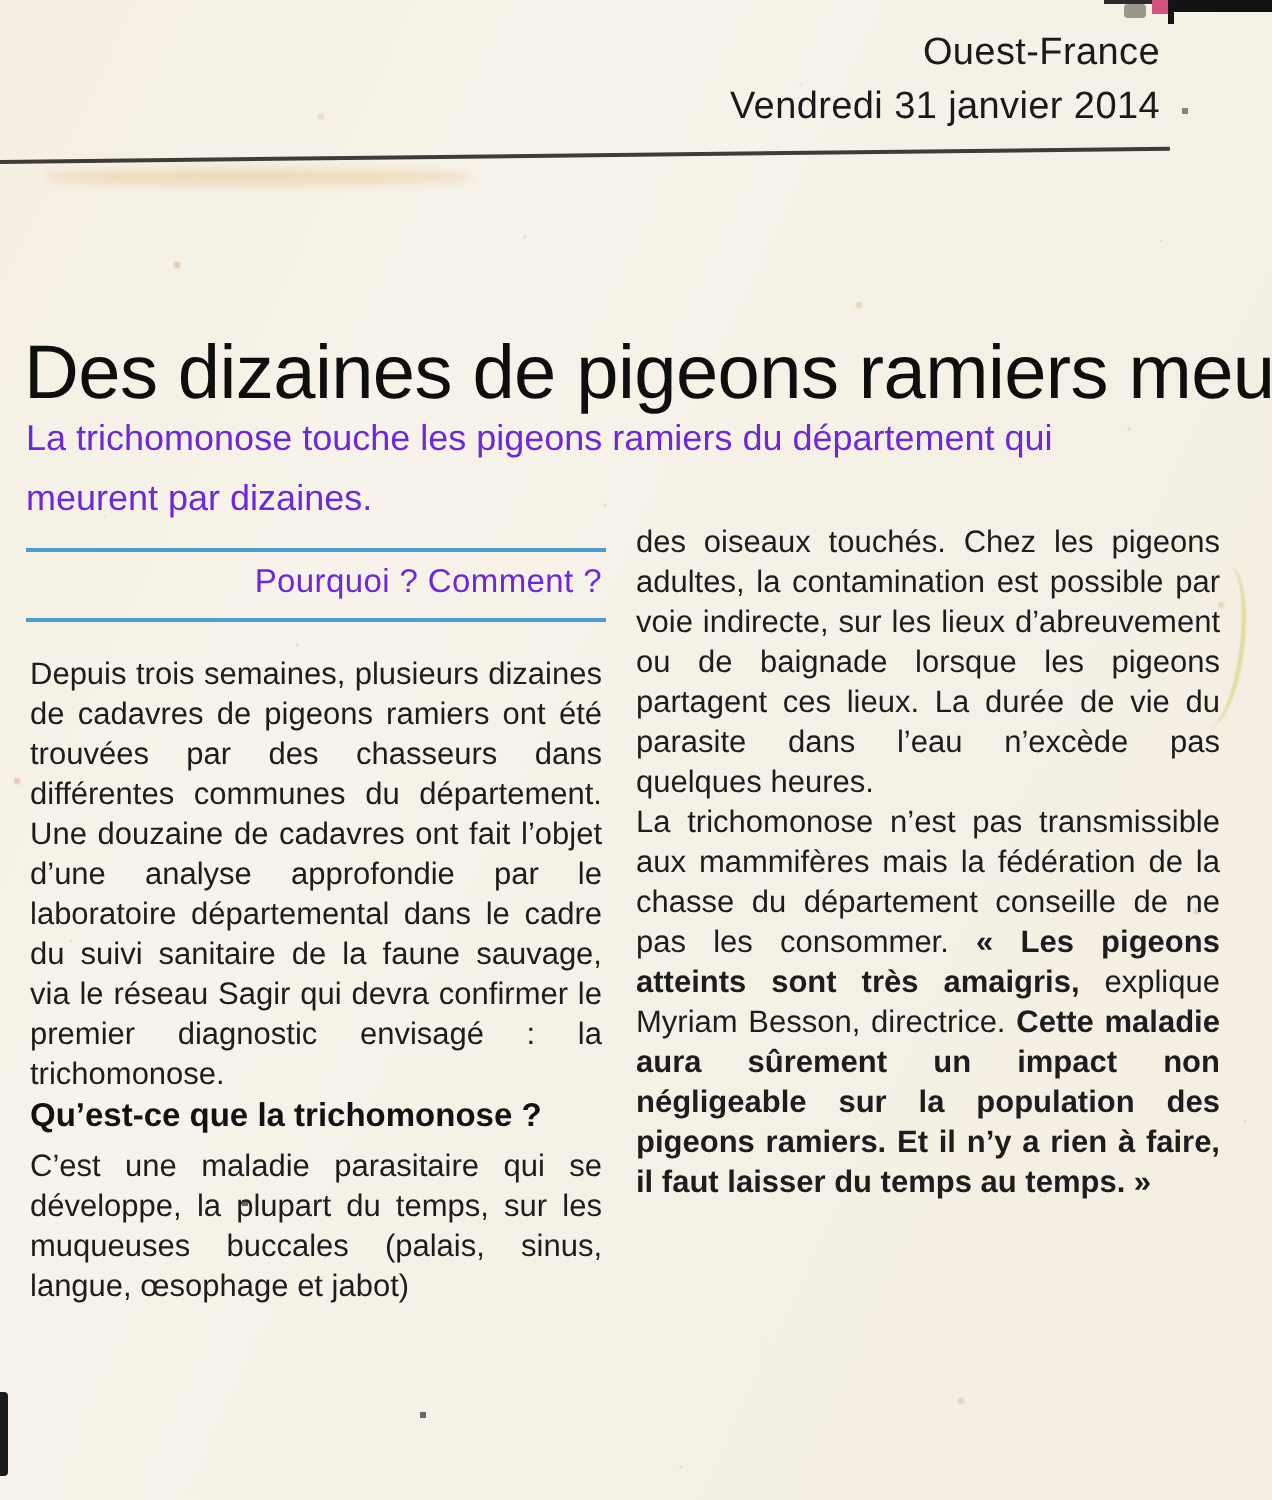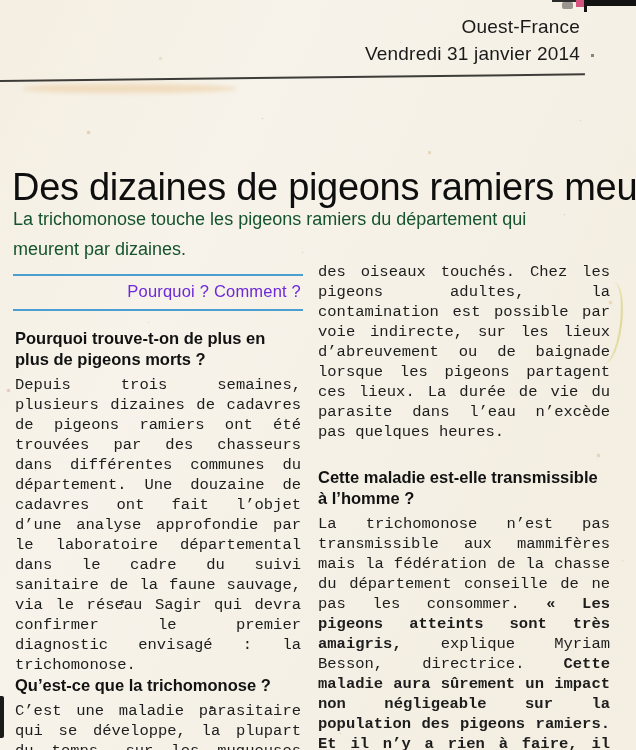--- a/index.html
+++ b/index.html
@@ -64,33 +64,33 @@
               400px 42px 1px 0 rgba(190,160,120,.35),
               160px 58px 1px 1px rgba(210,180,130,.3),
               592px 55px 0 1px rgba(90,85,80,.7);
           }
 
   
   .headline { position: absolute; left: 12px; top: 166px; margin: 0;
               font-size: 38px; font-weight: normal; letter-spacing: -.3px;
               white-space: nowrap; color: #0e0e0e; }
   .standfirst { position: absolute; left: 13px; top: 204px; width: 556px; margin: 0;
-                font-size: 18px; line-height: 30px; color: #14532d; }
+                font-size: 18px; line-height: 30px; color: #6d28d9; }
 
   
   .kicker { position: absolute; left: 13px; top: 274px; width: 290px;
             border-top: 2px solid var(--accent-blue);
             border-bottom: 2px solid var(--accent-blue);
             padding: 6px 2px 8px 4px;
             font-size: 16.5px; color: #6d28d9; letter-spacing: .2px; text-align: right; }
 
   
   .col { position: absolute; font-size: 15.5px; line-height: 20px;
          text-align: justify; hyphens: auto; -webkit-hyphens: auto; color: #1d1d1d; }
-  .col p { margin: 0; font-family: Liberation Mono, monospace; }
+  .col p { margin: 0; }
   .col h2 { margin: 0 0 5px 0; font-size: 16.5px; line-height: 21px;
             font-weight: bold; text-align: left; color: #121212; hyphens: none; }
   .col .h-gap { }
   .col-left  { left: 15px;  top: 328px; width: 286px; }
   .col-right { left: 318px; top: 262px; width: 292px; }
   .col-right .h-gap { margin-top: 25px; }
   .b { font-weight: bold; margin-top: 43px; }
 </style>
 </head>
 <body>
@@ -113,23 +113,21 @@
 <div class="top-rule"></div>
 
 <h1 class="headline">Des dizaines de pigeons ramiers meurent</h1>
 <p class="standfirst">La trichomonose touche les pigeons ramiers du département qui meurent par dizaines.</p>
 
 <div class="kicker">
   <span>Pourquoi&nbsp;? Comment&nbsp;?</span>
 </div>
 
 <div class="col col-left">
-  <h2>Pourquoi trouve-t-on de plus en plus de pigeons morts&nbsp;?</h2>
   <p>Depuis trois semaines, plusieurs dizaines de cadavres de pigeons ramiers ont été trouvées par des chasseurs dans différentes communes du département. Une douzaine de cadavres ont fait l’objet d’une analyse approfondie par le laboratoire départemental dans le cadre du suivi sanitaire de la faune sauvage, via le réseau Sagir qui devra confirmer le premier diagnostic envisagé&nbsp;: la trichomonose.</p>
   <h2 class="h-gap">Qu’est-ce que la trichomonose&nbsp;?</h2>
   <p>C’est une maladie parasitaire qui se développe, la plupart du temps, sur les muqueuses buccales (palais, sinus, langue, œsophage et jabot)</p>
 </div>
 
 <div class="col col-right">
   <p>des oiseaux touchés. Chez les pigeons adultes, la contamination est possible par voie indirecte, sur les lieux d’abreuvement ou de baignade lorsque les pigeons partagent ces lieux. La durée de vie du parasite dans l’eau n’excède pas quelques heures.</p>
-  <h2 class="h-gap">Cette maladie est-elle transmissible à l’homme&nbsp;?</h2>
   <p><span>La trichomonose n’est pas transmissible aux mammifères mais la fédération de la chasse du département conseille de ne pas les consommer. </span><span class="b">«&nbsp;Les pigeons atteints sont très amaigris, </span><span>explique Myriam Besson, directrice. </span><span class="b">Cette maladie aura sûrement un impact non négligeable sur la population des pigeons ramiers. Et il n’y a rien à faire, il faut laisser du temps au temps.&nbsp;»</span></p>
 </div>
 
 </body></html>

